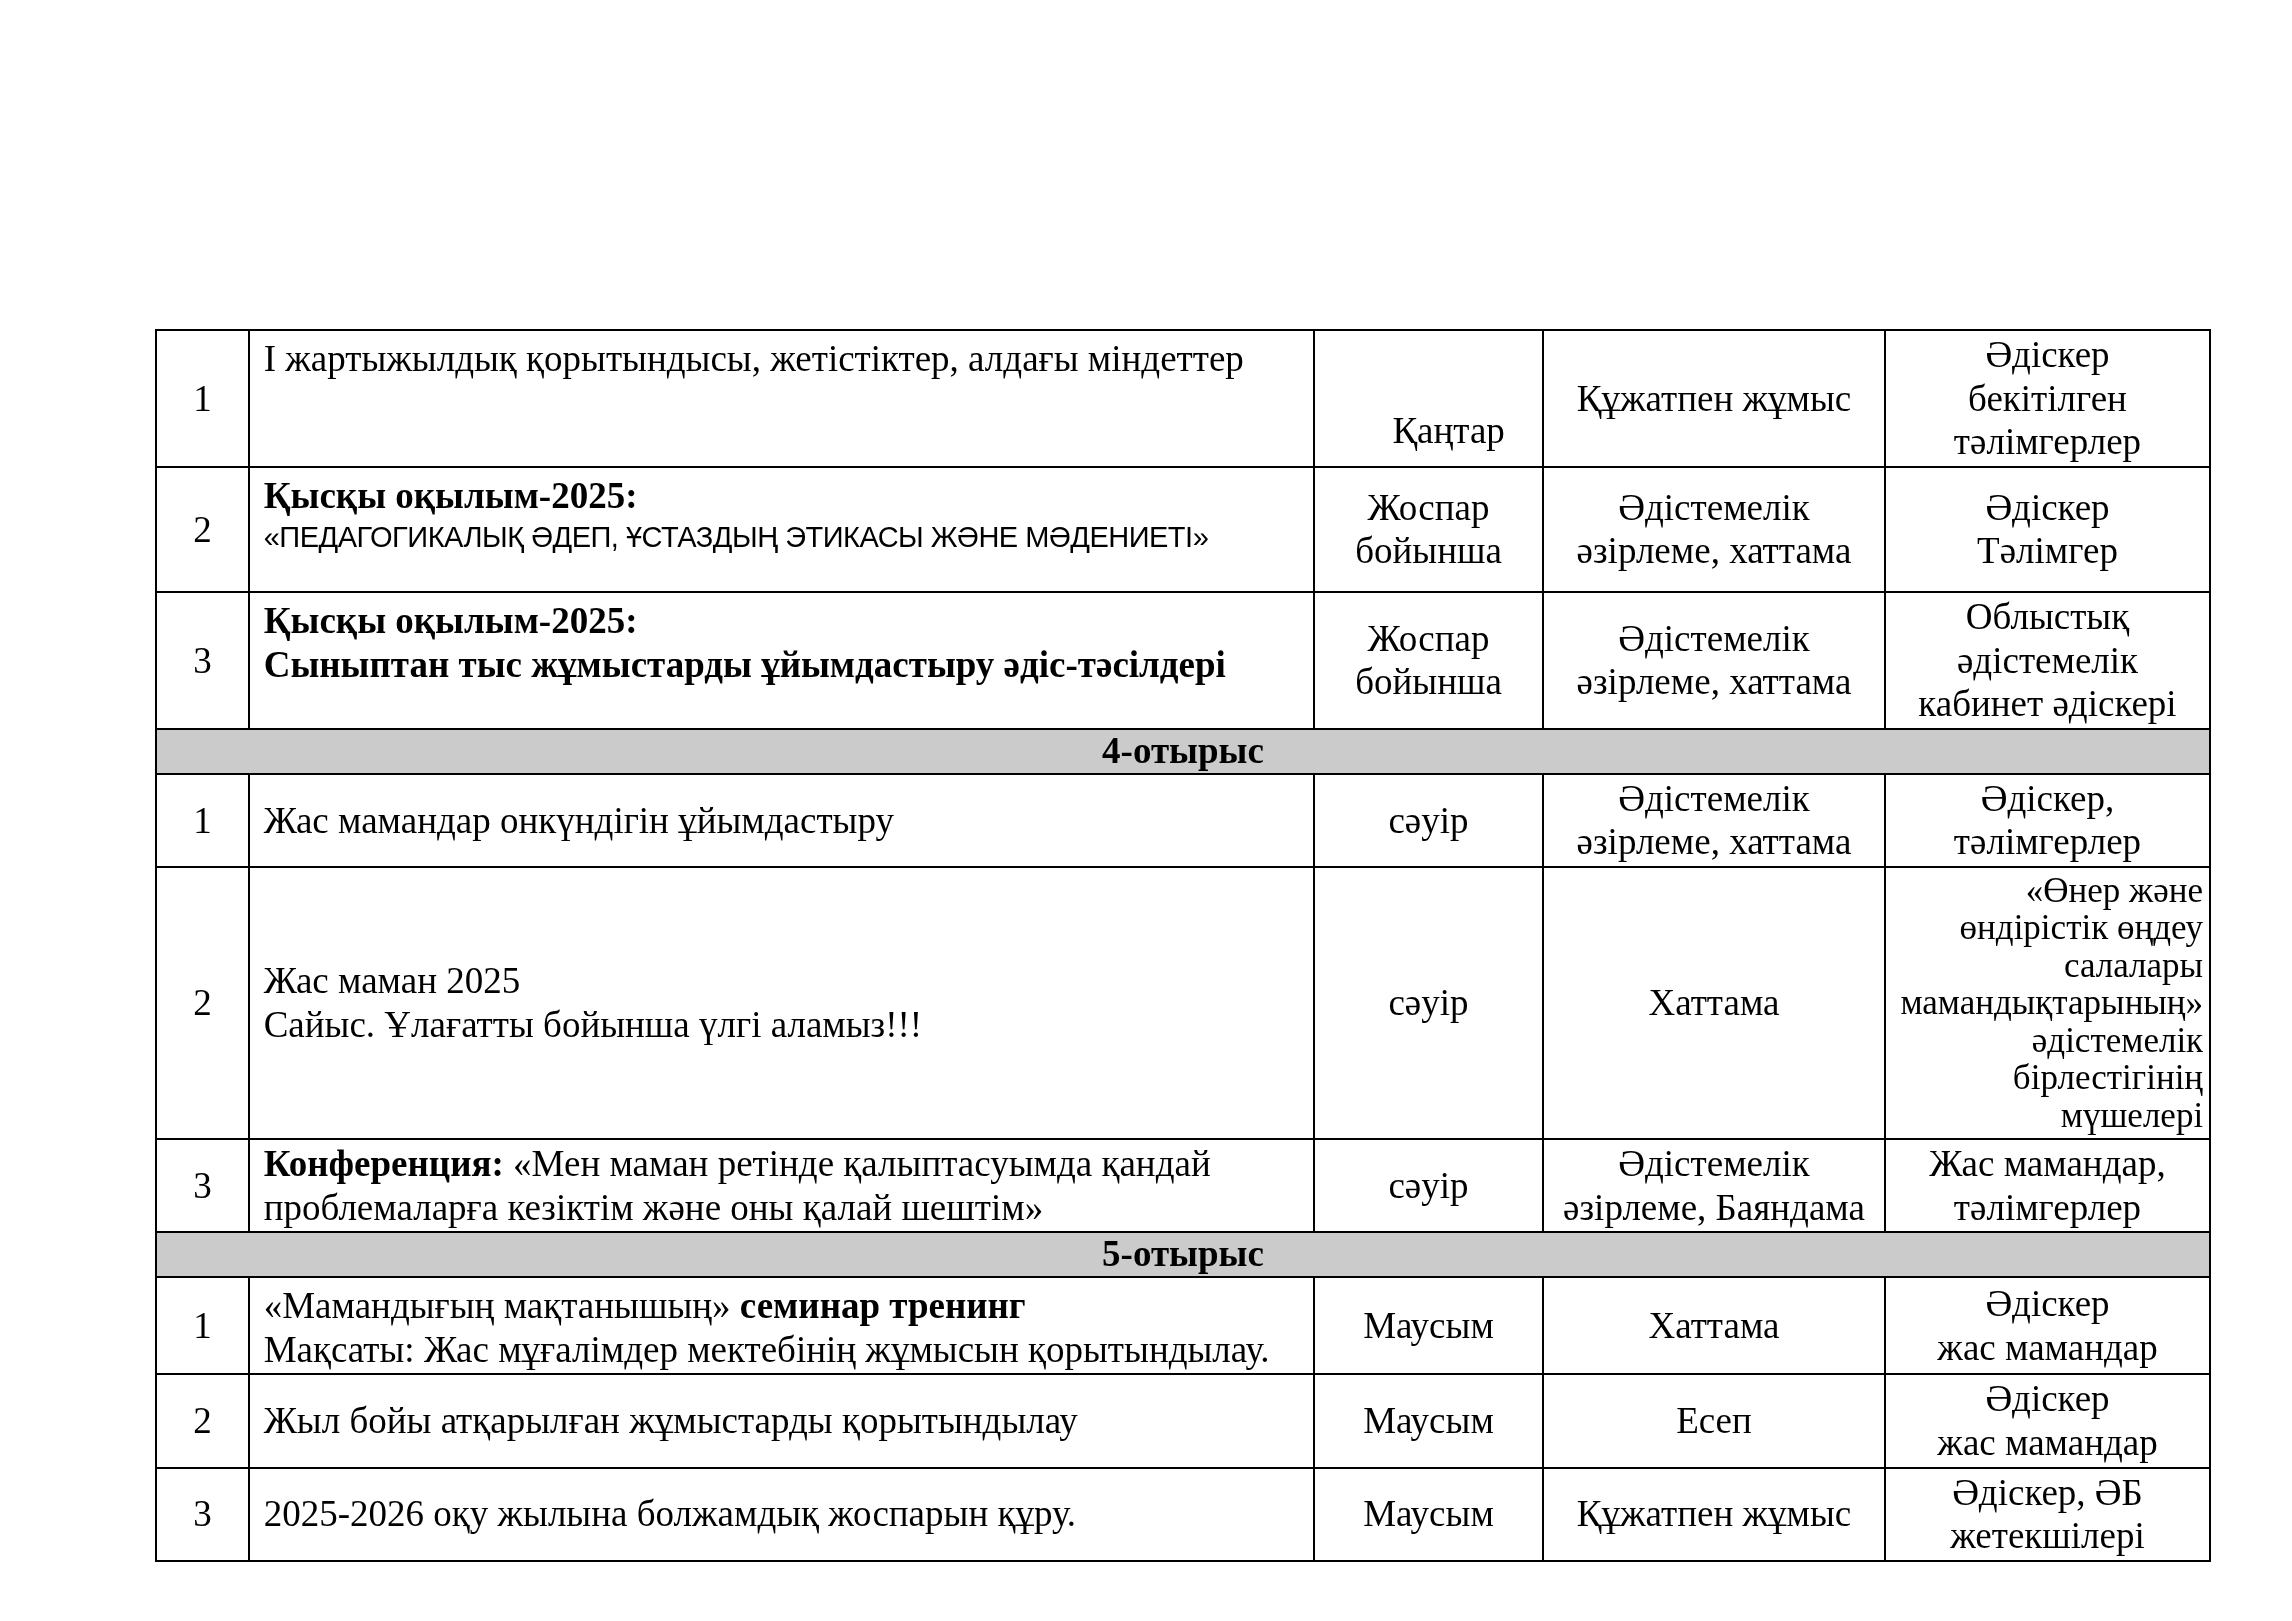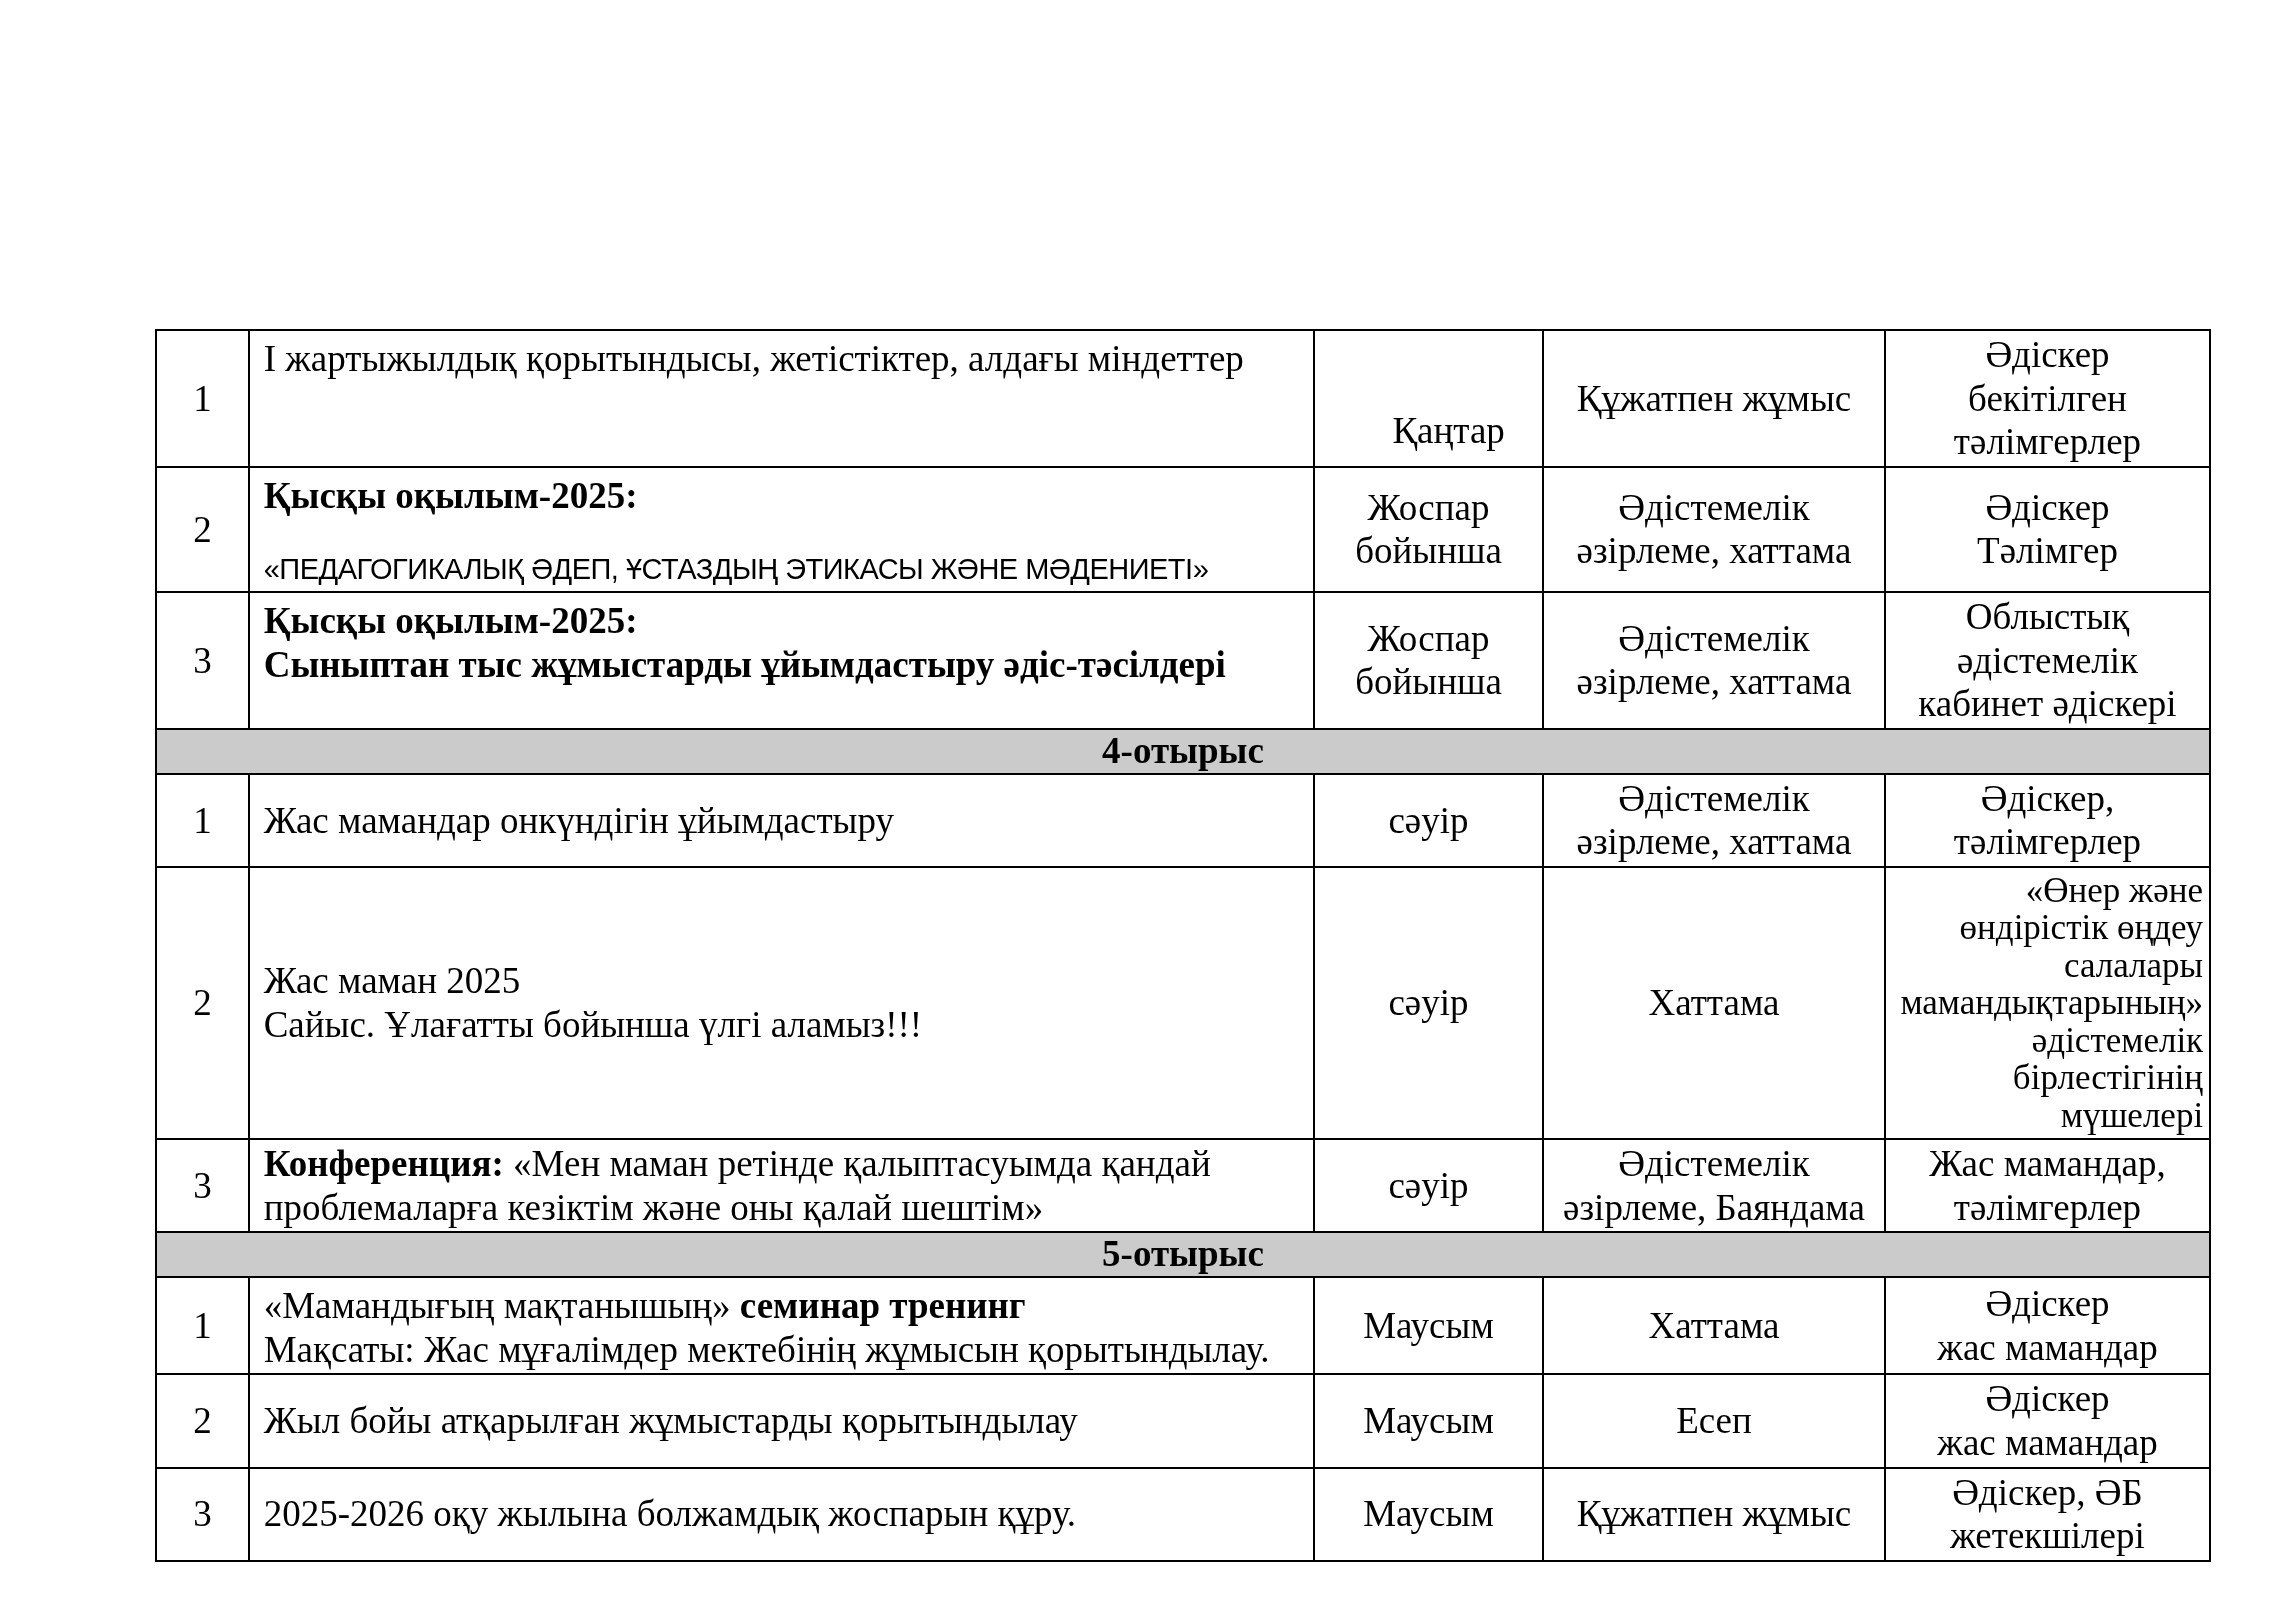--- a/index.html
+++ b/index.html
@@ -39,21 +39,21 @@
     background:#cbcbcb;text-align:center;font-weight:bold;
     border-top-width:2.9px;border-bottom-width:2.9px;line-height:1.05;
     padding:2px 0;
   }
   tr.tr1 td{border-bottom-width:2.9px;}
   .b{font-weight:bold;}
   .line{display:block;}
   .caps-sans{
     display:block;
     font-family:"Liberation Sans","DejaVu Sans",sans-serif;
-    font-size:29px;letter-spacing:-0.5px;line-height:1.35;margin-top:32px;
+    font-size:29px;letter-spacing:-0.5px;line-height:1.35;
   }
   td.resp-left{
     text-align:right;font-size:35px;line-height:1.07;
     padding:3.9px 5.9px;vertical-align:top;
   }
 </style>
 </head>
 <body>
 
 <table class="plan">

